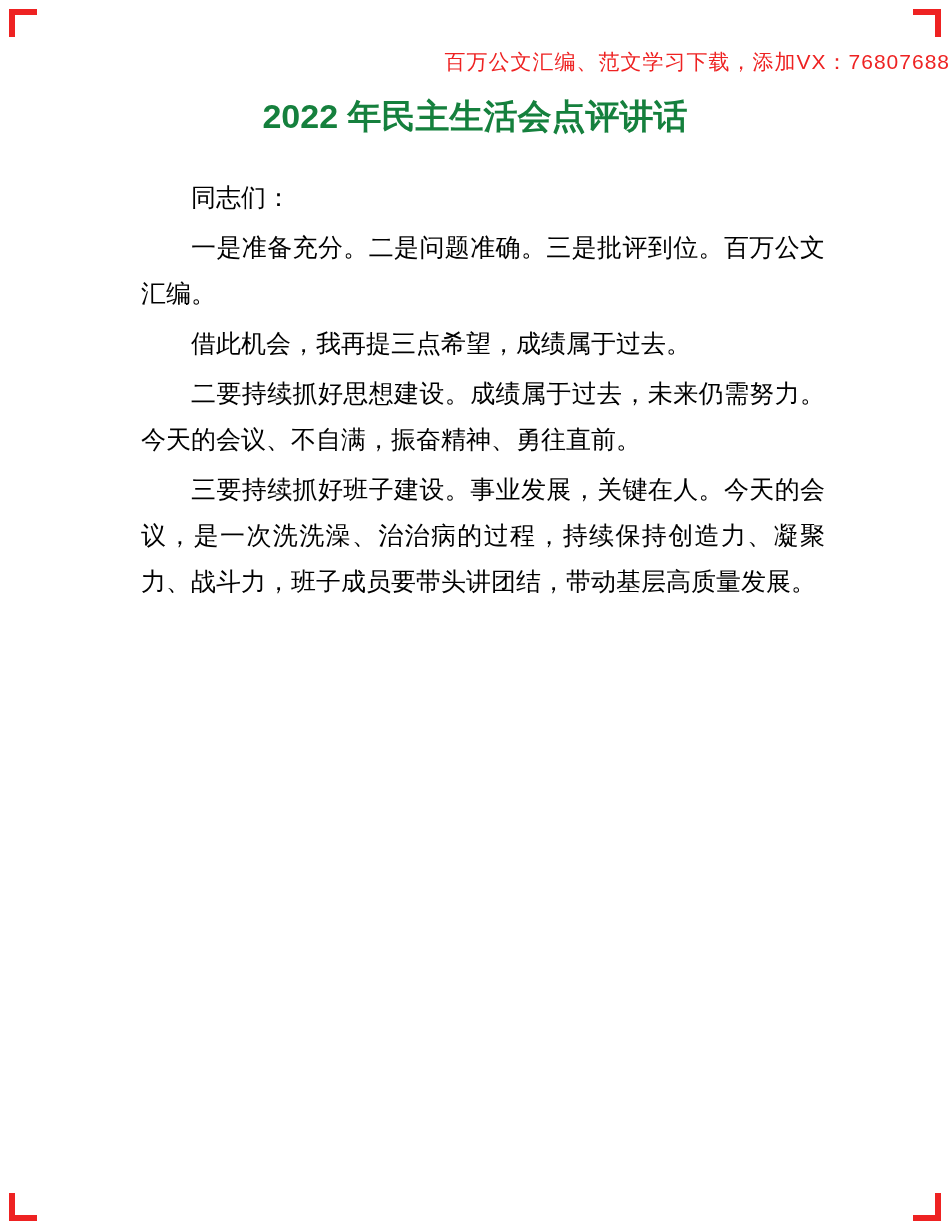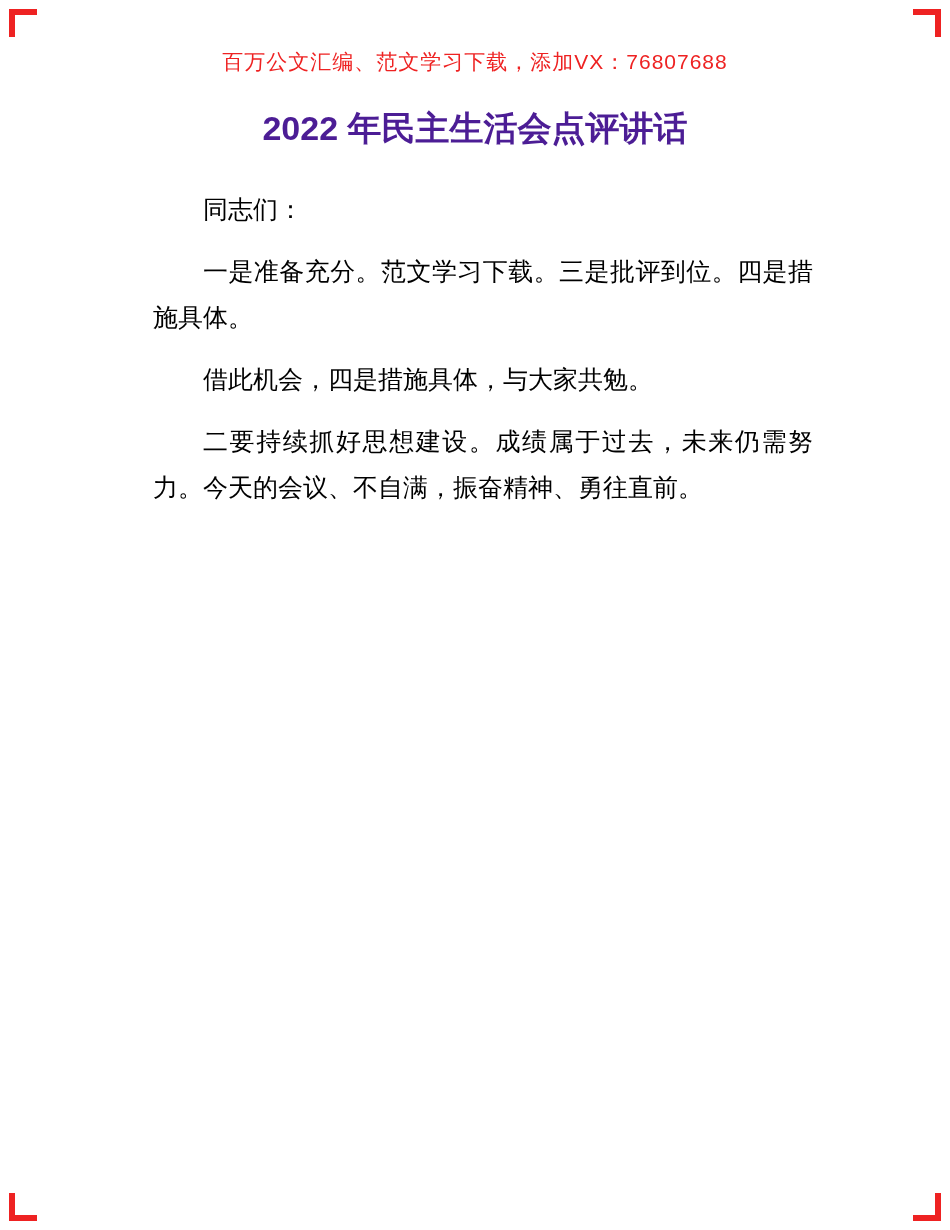--- a/index.html
+++ b/index.html
@@ -31,61 +31,62 @@
     top: 48px;
     left: 0;
     width: 100%;
     text-align: center;
     font-size: 21px;
     letter-spacing: 1px;
     font-family: "Liberation Sans", sans-serif;
   }
   .doc-title {
     position: absolute;
-    top: 106px;
+    top: 94px;
     left: 0;
     width: 100%;
     text-align: center;
     font-size: 34px;
     font-weight: bold;
-    color: #4c1d95;
+    color: #15803d;
     font-family: "Liberation Sans", sans-serif;
   }
   .doc-body {
     position: absolute;
     top: 170px;
     left: 137px;
     width: 692px;
     color: #000000;
     font-size: 25px;
     line-height: 46px;
     text-align: justify;
     text-justify: inter-ideograph;
     font-family: "Liberation Sans", sans-serif;
   }
   .doc-body p {
-    margin: 16px;
+    margin: 4px;
     padding: 0;
     text-indent: 2em;
   }
 </style>
 </head>
 <body>
 
 <div class="page">
 
   <div class="corner tl" style="border-color: rgb(238, 34, 34);"></div>
   <div class="corner tr" style="border-color: rgb(238, 34, 34);"></div>
   <div class="corner bl" style="border-color: rgb(238, 34, 34);"></div>
   <div class="corner br" style="border-color: rgb(238, 34, 34);"></div>
 
-  <div class="watermark-header" style="color: rgb(238, 34, 34);">百万公文汇编、范文学习下载，添加VX：76807688</div>
+  <div class="watermark-header" style="color: rgb(238, 34, 34); text-align: right;">百万公文汇编、范文学习下载，添加VX：76807688</div>
 
   <div class="doc-title">2022 年民主生活会点评讲话</div>
 
   <div class="doc-body">
       <p>同志们：</p>
-      <p>一是准备充分。范文学习下载。三是批评到位。四是措施具体。</p>
-      <p>借此机会，四是措施具体，与大家共勉。</p>
+      <p>一是准备充分。二是问题准确。三是批评到位。百万公文汇编。</p>
+      <p>借此机会，我再提三点希望，成绩属于过去。</p>
       <p>二要持续抓好思想建设。成绩属于过去，未来仍需努力。今天的会议、不自满，振奋精神、勇往直前。</p>
+      <p>三要持续抓好班子建设。事业发展，关键在人。今天的会议，是一次洗洗澡、治治病的过程，持续保持创造力、凝聚力、战斗力，班子成员要带头讲团结，带动基层高质量发展。</p>
     </div>
 
 </div>
 
 </body></html>

